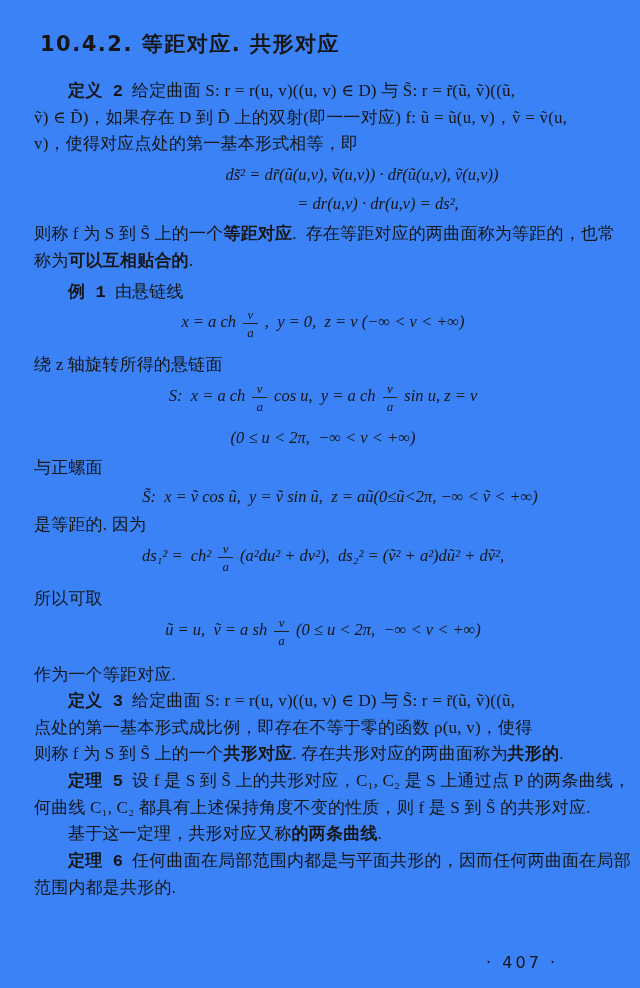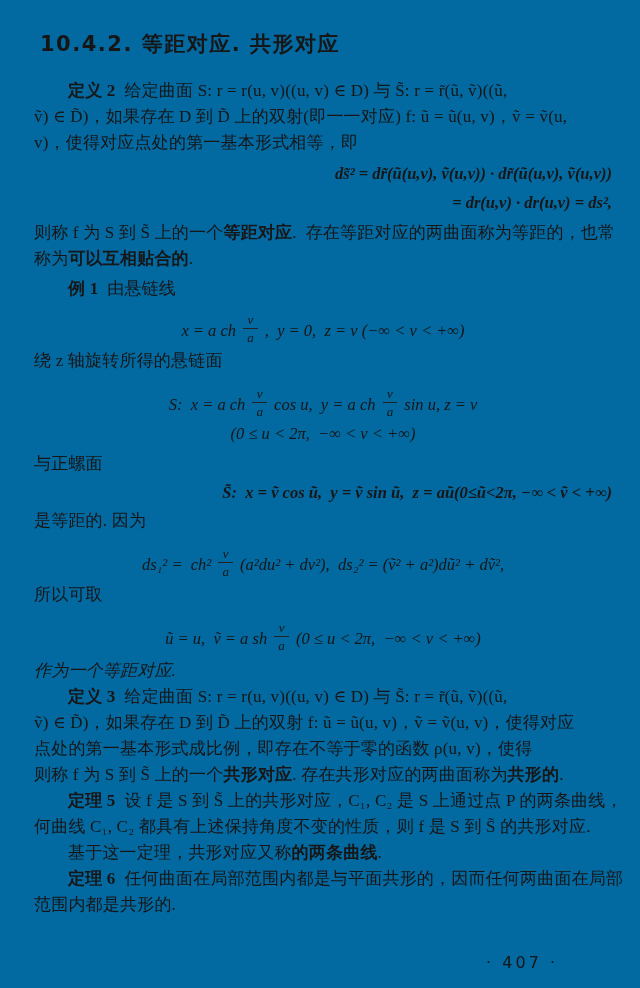--- a/index.html
+++ b/index.html
@@ -1,58 +1,58 @@
 <!DOCTYPE html>
 <html><head>
 <meta charset="utf-8">
 <style>
   html,body{margin:0;padding:0;background:#e9e9e7;}
   .page{
     position:relative;
     width:640px;height:988px;
     margin:0 auto;
-    background:#0369a1;
+    background:#3b82f6;
     box-sizing:border-box;
     padding:24px 28px 0 34px;
     overflow:hidden;
     color:#161616;
     font-family:"Liberation Serif","DejaVu Serif",serif;
   }
   .title{
     font-size:21px;font-weight:bold;
     letter-spacing:1.5px;
     margin:6px 0 20px 6px;
     font-family:"DejaVu Sans","Liberation Sans",sans-serif;
   }
   .ln{
     font-size:17px;line-height:26px;
     white-space:pre;letter-spacing:0.2px;
   }
   .ind{padding-left:34px;}
-  .b{font-weight:bold;}
+  .b{font-weight:bold;font-family:Liberation Mono, monospace;}
   .formula{
     font-size:16.5px;line-height:27px;
     font-style:italic;white-space:pre;
     text-align:center;margin:2px 0;
   }
-  .formula.left{text-align:right;font-weight:bold;}
+  .formula.left{text-align:center;}
   .pl78{padding-left:78px;}
   .pl110{padding-left:110px;}
-  .fracline{display:flex;align-items:flex-end;justify-content:center;min-height:40px;}
+  .fracline{display:flex;align-items:flex-start;justify-content:center;min-height:40px;}
   .frac{
     display:inline-flex;flex-direction:column;align-items:center;
     vertical-align:middle;margin:0 3px;line-height:1;font-style:italic;
   }
   .frac .num{font-size:13px;padding:0 4px 2px;}
   .frac .den{font-size:13px;padding:2px 4px 0;border-top:1.2px solid #222;}
   .pgnum{
     position:absolute;right:82px;bottom:16px;
     font-size:16px;letter-spacing:3px;font-family:"DejaVu Sans",sans-serif;margin-left:40px;
   }
-  .gap4{margin-top:4px;} .gap6{margin-top:6px;font-style:italic;}
+  .gap4{margin-top:4px;} .gap6{margin-top:6px;}
 </style>
 </head>
 <body>
 
 <div class="page">
 
   <h1 class="title">10.4.2. 等距对应. 共形对应</h1>
 
   <div class="ln ind"><span class="b">定义 2</span><span>  给定曲面 S: r = r(u, v)((u, v) ∈ D) 与 S̃: r = r̃(ũ, ṽ)((ũ,</span></div>
   <div class="ln">ṽ) ∈ D̃)，如果存在 D 到 D̃ 上的双射(即一一对应) f: ũ = ũ(u, v)，ṽ = ṽ(u,</div>
@@ -82,21 +82,20 @@
 
   <div class="formula fracline gap4"><span>ds₁² =  ch² </span><span class="frac"><span class="num">v</span><span class="den">a</span></span><span> (a²du² + dv²),  ds₂² = (ṽ² + a²)dũ² + dṽ²,</span></div>
 
   <div class="ln gap4">所以可取</div>
 
   <div class="formula fracline gap4"><span>ũ = u,  ṽ = a sh </span><span class="frac"><span class="num">v</span><span class="den">a</span></span><span> (0 ≤ u &lt; 2π,  −∞ &lt; v &lt; +∞)</span></div>
 
   <div class="ln gap6">作为一个等距对应.</div>
 
   <div class="ln ind"><span class="b">定义 3</span><span>  给定曲面 S: r = r(u, v)((u, v) ∈ D) 与 S̃: r = r̃(ũ, ṽ)((ũ,</span></div>
-  <div class="ln">ṽ) ∈ D̃)，如果存在 D 到 D̃ 上的双射 f: ũ = ũ(u, v)，ṽ = ṽ(u, v)，使得对应</div>
   <div class="ln">点处的第一基本形式成比例，即存在不等于零的函数 ρ(u, v)，使得</div>
 
 
   <div class="ln"><span>则称 f 为 S 到 S̃ 上的一个</span><span class="b">共形对应</span><span>. 存在共形对应的两曲面称为</span><span class="b">共形的</span><span>.</span></div>
 
   <div class="ln ind"><span class="b">定理 5</span><span>  设 f 是 S 到 S̃ 上的共形对应，C₁, C₂ 是 S 上通过点 P 的两条曲线，</span></div>
   <div class="ln">何曲线 C₁, C₂ 都具有上述保持角度不变的性质，则 f 是 S 到 S̃ 的共形对应.</div>
 
   <div class="ln ind"><span>基于这一定理，共形对应又称</span><span class="b">的两条曲线</span><span>.</span></div>
 

